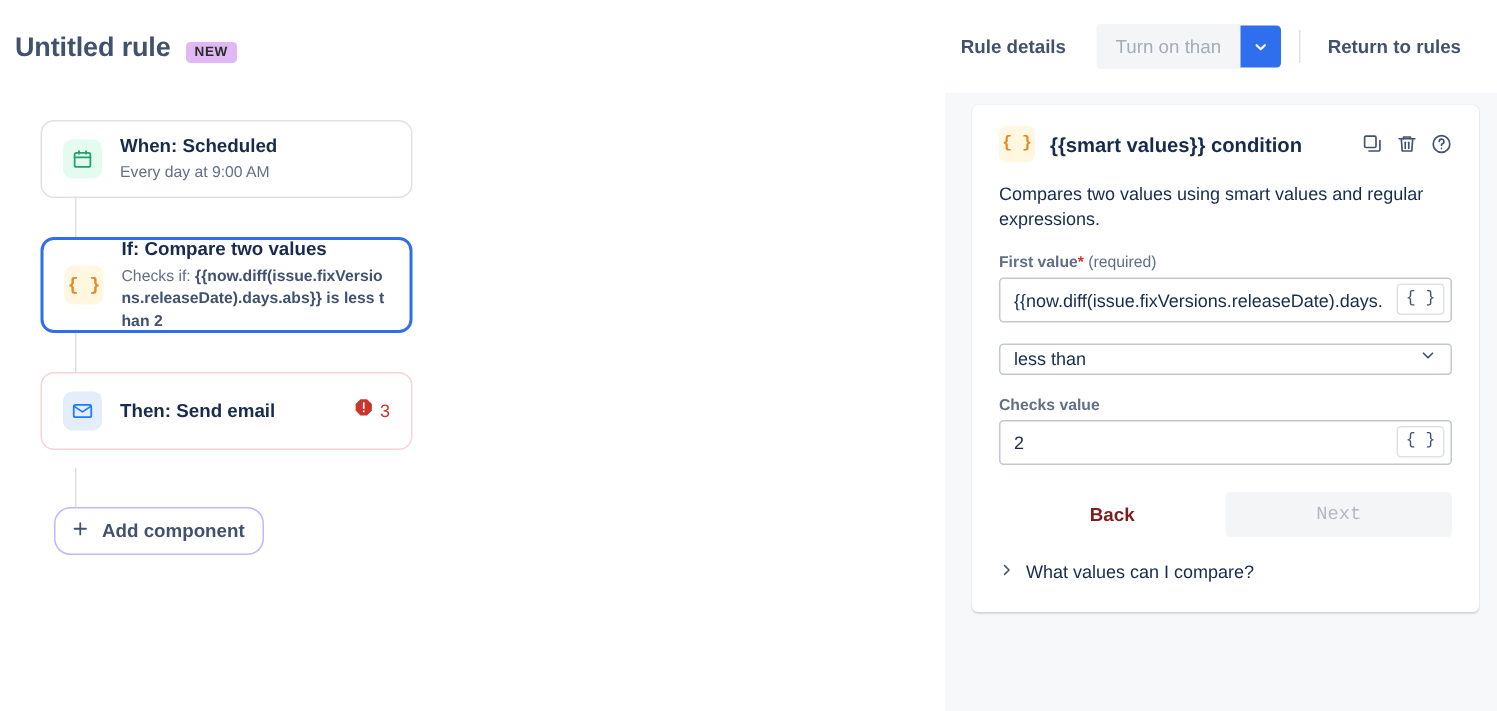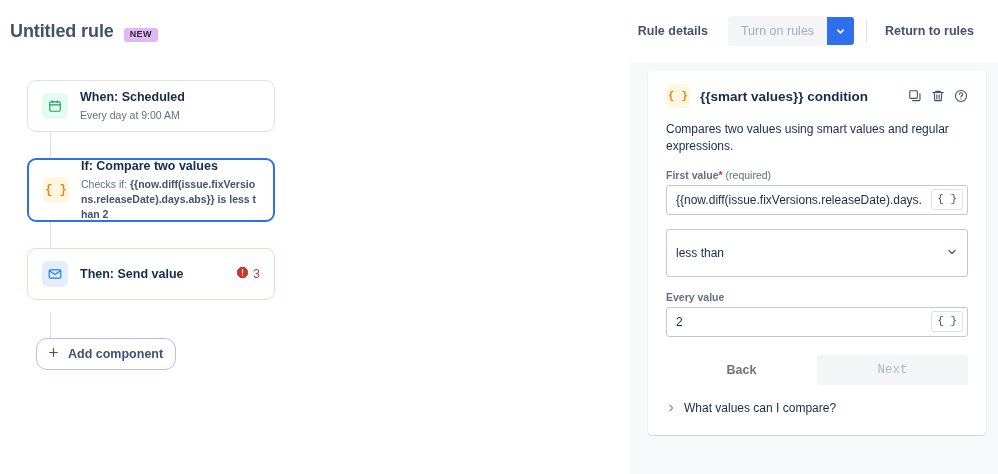--- a/index.html
+++ b/index.html
@@ -135,27 +135,27 @@
   }
   .smart-btn {
     flex: 0 0 auto; margin-right: 4px;
     border: 1px solid #dfe1e6; border-radius: 3px; background: #ffffff;
     font-size: 11px; font-family: "Liberation Mono", monospace;
     color: #42526e; padding: 2px 5px; cursor: pointer; line-height: 1.3;
   }
   .select-wrap {
     display: flex; align-items: center; justify-content: space-between;
     border: 1px solid #c3c8d0; border-radius: 3px; background: #ffffff;
-    height: 48px; padding: 0 9px; cursor: pointer;
+    height: 21px; padding: 0 9px; cursor: pointer;
   }
   .select-value { font-size: 12px; color: #172b4d; }
   .btn-row { display: flex; align-items: center; margin-top: 18px; gap: 0; }
   .btn-back {
     flex: 1; text-align: center; font-size: 12.5px; font-weight: 700;
-    color: #737373; background: transparent; border: none; padding: 8px 0;
+    color: #7f1d1d; background: transparent; border: none; padding: 8px 0;
     border-radius: 3px; cursor: pointer; font-family: "Liberation Sans", sans-serif;
   }
   .btn-next {
     flex: 1; text-align: center; font-size: 12.5px; font-weight: 400;
     color: #b3b9c4; background: #f4f5f7; border: none; padding: 8px 0;
     border-radius: 3px; cursor: default; font-family: Liberation Mono, monospace;
   }
   .expander {
     display: flex; align-items: center; gap: 8px; margin-top: 14px;
     cursor: pointer;
@@ -168,21 +168,21 @@
 <div id="app">
 
   <div class="header">
     <div class="header-left">
       <span class="rule-title">Untitled rule</span>
       <span class="new-badge">NEW</span>
     </div>
     <div class="header-right">
       <button class="hdr-btn">Rule details</button>
       <div class="split-btn">
-        <button class="split-main">Turn on rules</button>
+        <button class="split-main">Turn on than</button>
         <span class="split-arrow">
           <svg width="11" height="11" viewBox="0 0 24 24" fill="none" stroke="#ffffff" stroke-width="3.2" stroke-linecap="round" stroke-linejoin="round">
               <polyline points="6 9 12 15 18 9"></polyline>
             </svg>
         </span>
       </div>
       <div class="hdr-divider"></div>
       <button class="hdr-btn">Return to rules</button>
     </div>
   </div>
@@ -220,21 +220,21 @@
     </div>
 
     <div class="node error" style="top:186px;height:52px;">
       <span class="node-icon icon-blue">
         <svg width="14" height="14" viewBox="0 0 24 24" fill="none" stroke="#1d7afc" stroke-width="2" stroke-linecap="round" stroke-linejoin="round">
           <rect x="2" y="5" width="20" height="14" rx="2"></rect>
           <polyline points="3 7 12 13 21 7"></polyline>
         </svg>
       </span>
       <div class="node-body">
-        <div class="node-title">Then: Send value</div>
+        <div class="node-title">Then: Send email</div>
       </div>
       <div class="err-badge">
         <span>
           <svg width="13" height="13" viewBox="0 0 24 24" fill="#c9372c">
             <polygon points="8,2 16,2 22,8 22,16 16,22 8,22 2,16 2,8"></polygon>
             <rect x="11" y="6" width="2" height="8" fill="#ffffff"></rect>
             <rect x="11" y="16" width="2" height="2" fill="#ffffff"></rect>
           </svg>
         </span>
         <span class="err-count">3</span>
@@ -302,21 +302,21 @@
           <span class="select-value">less than</span>
           <span>
             <svg width="12" height="12" viewBox="0 0 24 24" fill="none" stroke="#42526e" stroke-width="2.3" stroke-linecap="round" stroke-linejoin="round">
                 <polyline points="6 9 12 15 18 9"></polyline>
               </svg>
           </span>
         </div>
       </div>
 
       <div class="field">
-        <div class="field-label">Every value</div>
+        <div class="field-label">Checks value</div>
         <div class="input-wrap">
           <input type="text" value="2" style="">
           <button class="smart-btn">{ }</button>
         </div>
       </div>
 
       <div class="btn-row">
         <button class="btn-back">Back</button>
         <button class="btn-next">Next</button>
       </div>

